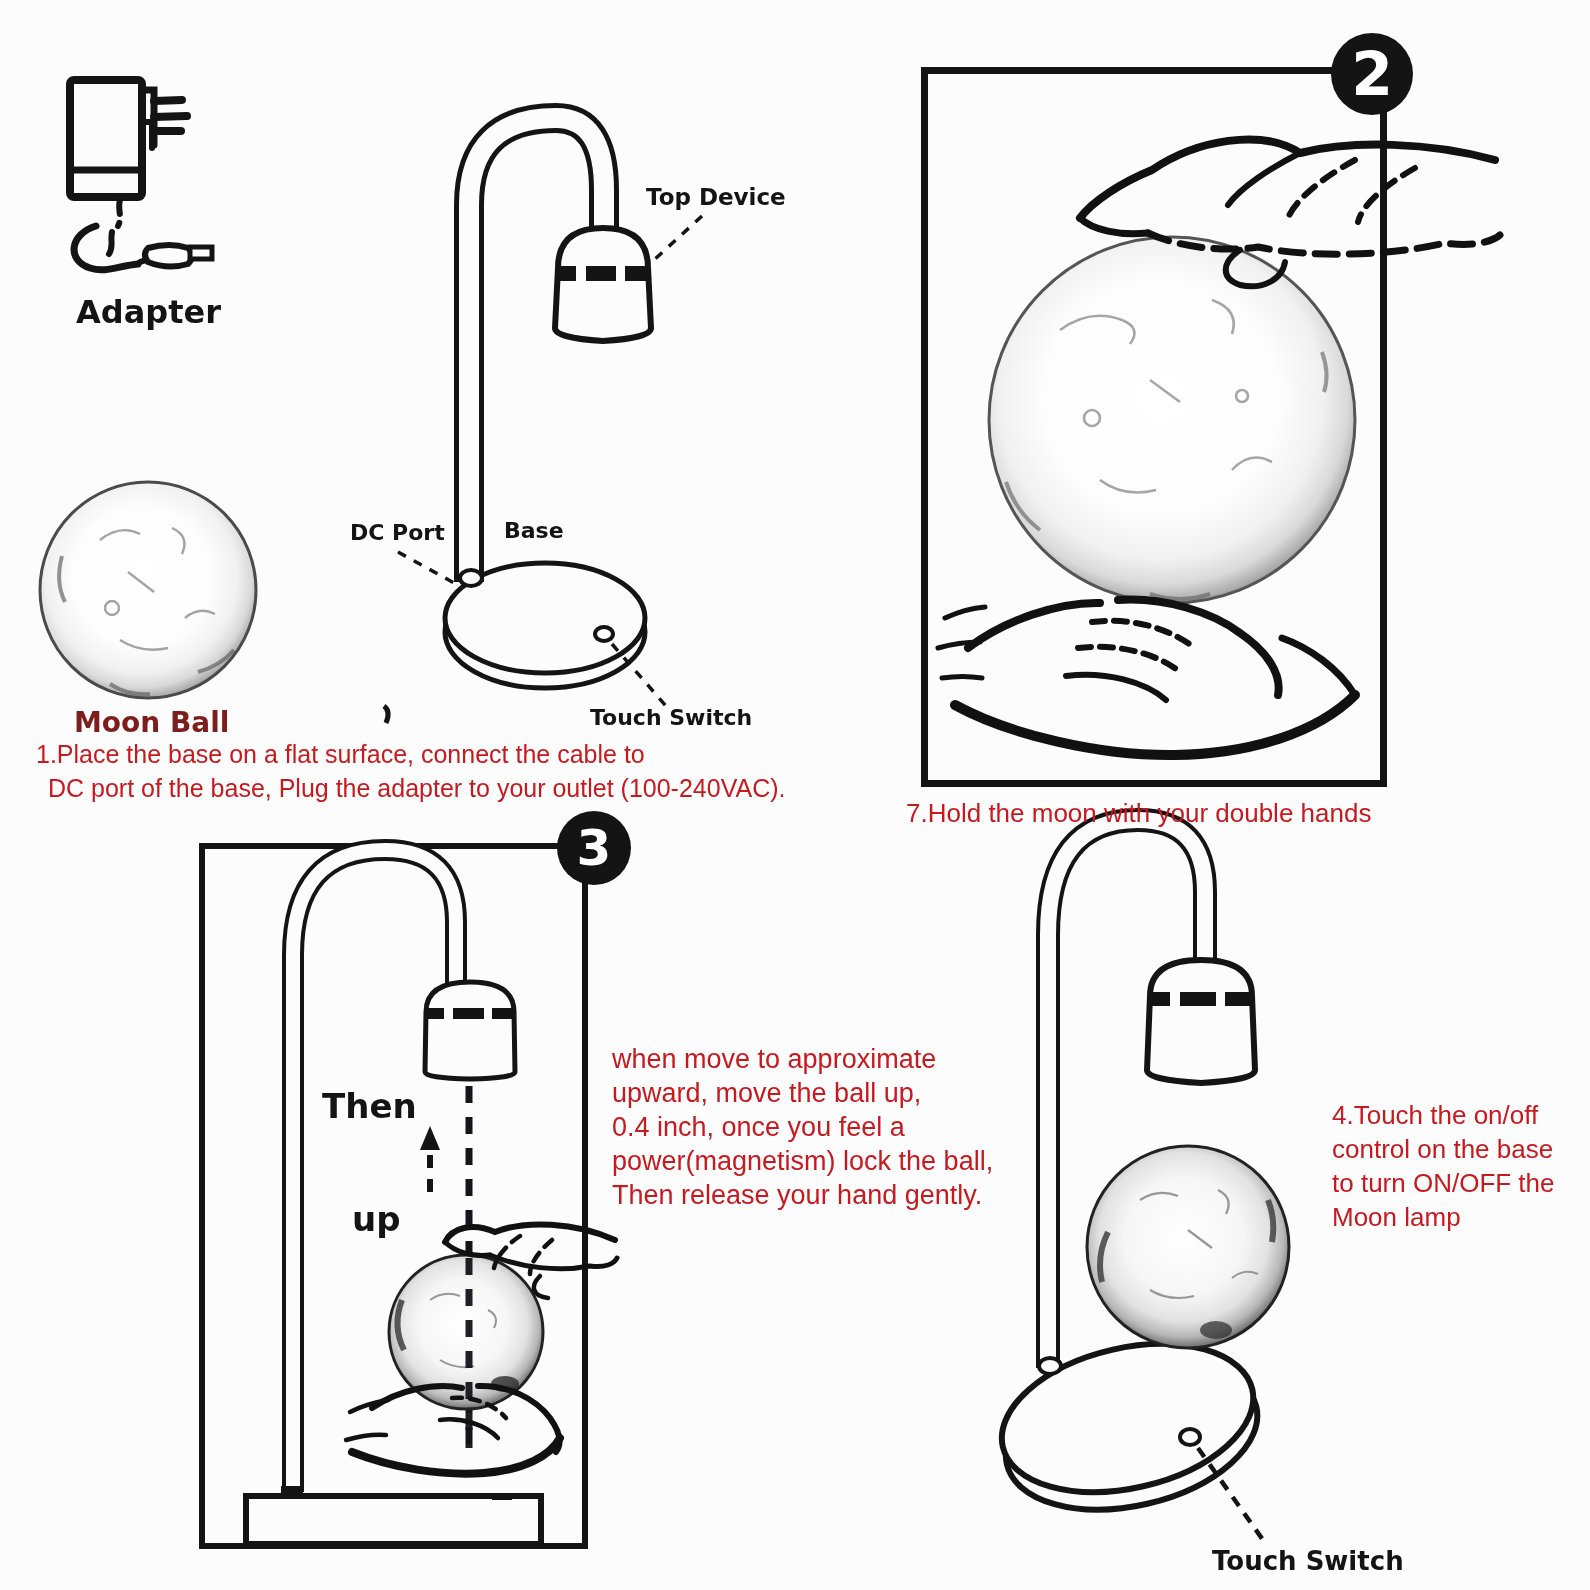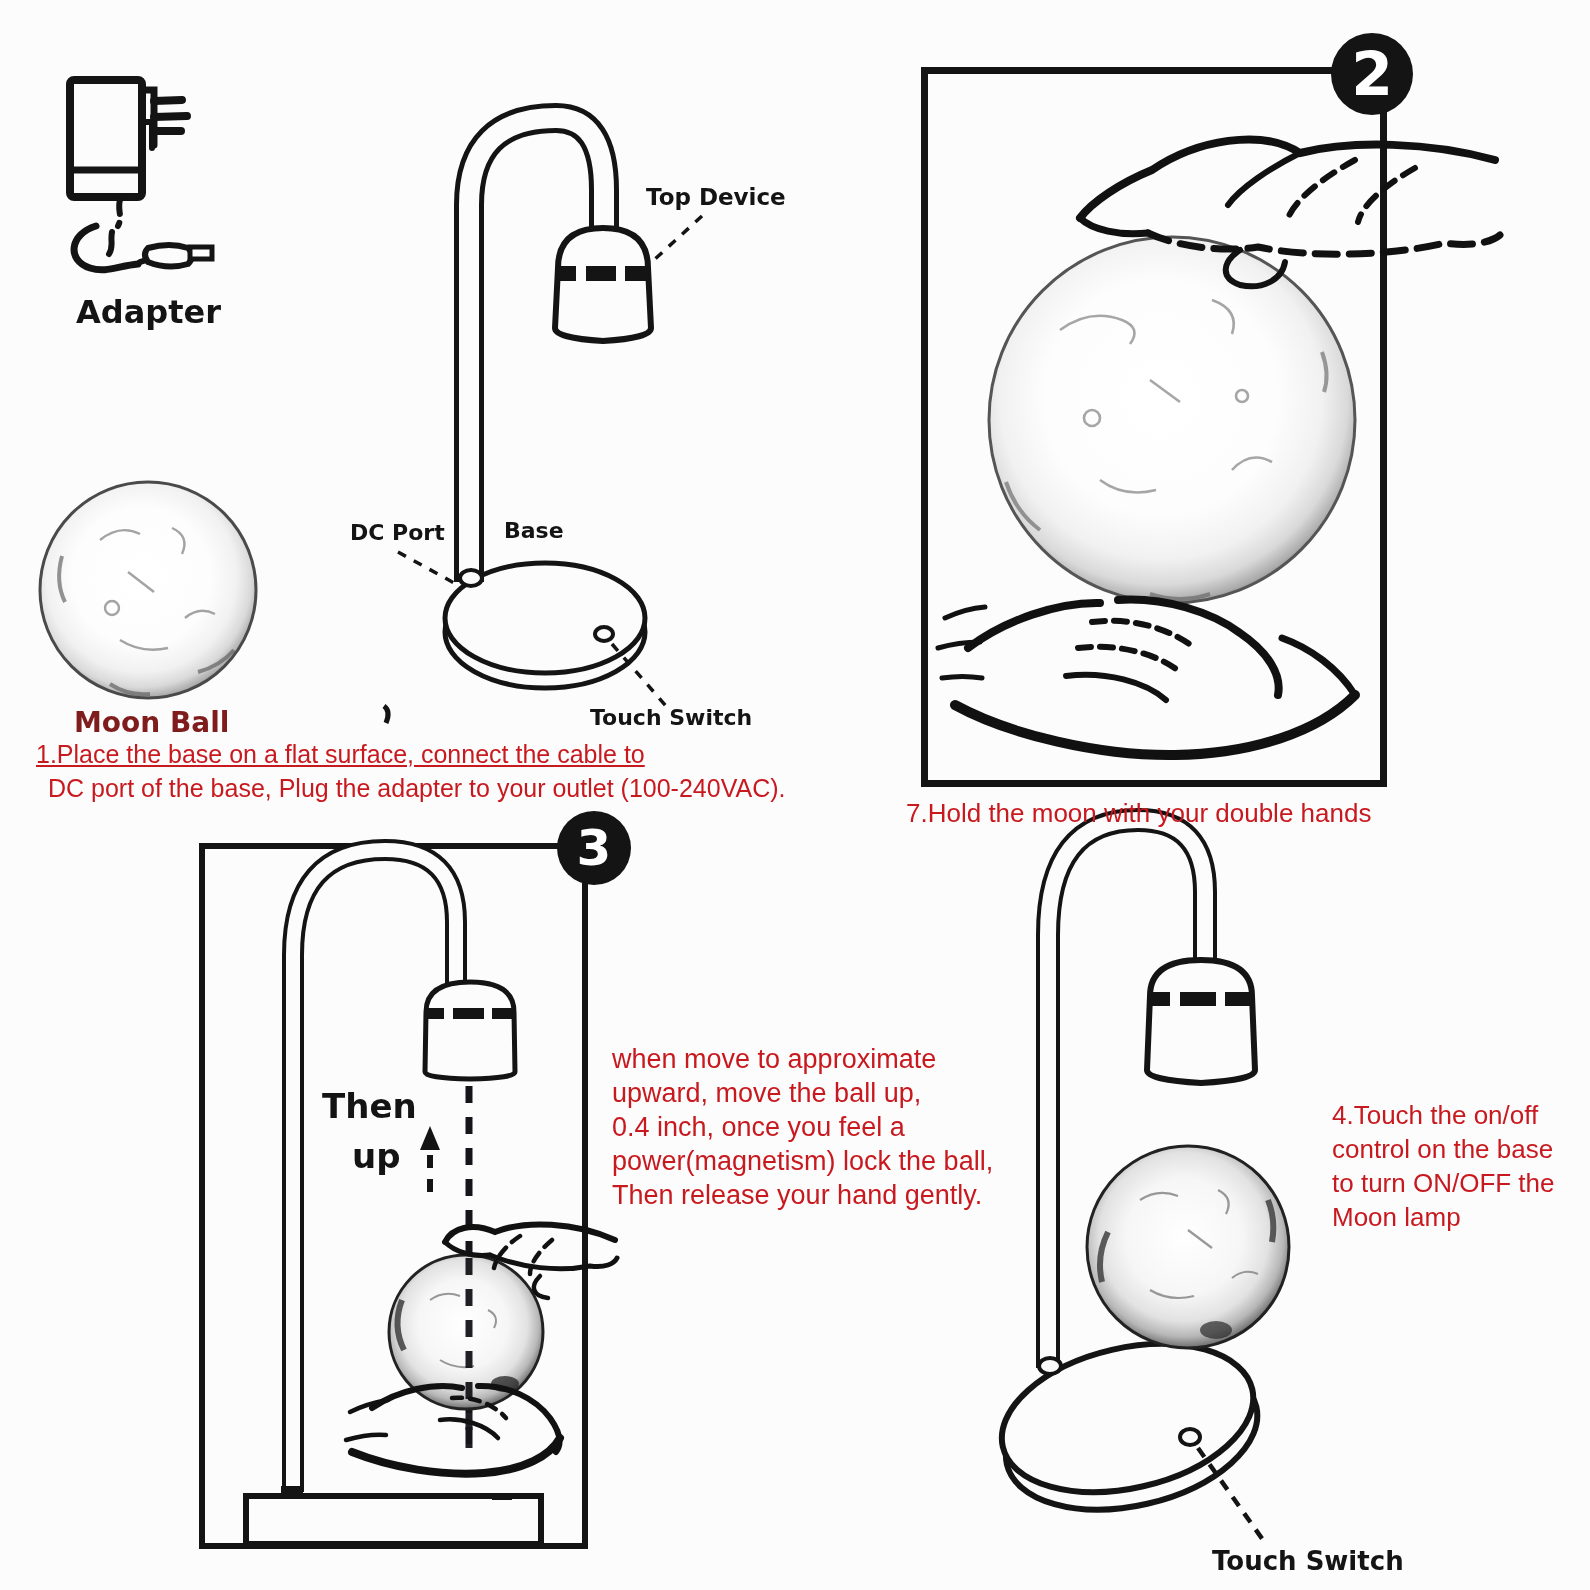--- a/index.html
+++ b/index.html
@@ -251,24 +251,24 @@
   <div class="badge" style="left: 1331px; top: 33px; width: 82px; height: 82px; font-size: 60px; background: rgb(20, 20, 20);">2</div>
   <div class="badge" style="left: 557px; top: 811px; width: 74px; height: 74px; font-size: 50px; background: rgb(20, 20, 20);">3</div>
 
   <div class="label" style="left: 76px; top: 293px; font-size: 32px; color: rgb(20, 20, 20);">Adapter</div>
   <div class="label" style="left: 74px; top: 706px; font-size: 28px; color: #7f1d1d;">Moon Ball</div>
   <div class="label" style="left: 646px; top: 184px; font-size: 23px; color: rgb(20, 20, 20);">Top Device</div>
   <div class="label" style="left: 350px; top: 520px; font-size: 22px; color: rgb(20, 20, 20);">DC Port</div>
   <div class="label" style="left: 504px; top: 518px; font-size: 22px; color: rgb(20, 20, 20);">Base</div>
   <div class="label" style="left: 590px; top: 705px; font-size: 22px; color: rgb(20, 20, 20);">Touch Switch</div>
   <div class="label" style="left: 322px; top: 1086px; font-size: 34px; color: rgb(20, 20, 20);">Then</div>
-  <div class="label" style="left: 352px; top: 1136px; font-size: 34px; color: rgb(20, 20, 20);">up</div>
+  <div class="label" style="left: 352px; top: 1199px; font-size: 34px; color: rgb(20, 20, 20);">up</div>
   <div class="label" style="left: 1212px; top: 1546px; font-size: 26px; color: rgb(20, 20, 20);">Touch Switch</div>
 
-  <div class="red-text" style="left: 36px; top: 740px; font-size: 25px; color: rgb(200, 25, 31); text-decoration: underline;">1.Place the base on a flat surface, connect the cable to</div>
+  <div class="red-text" style="left: 36px; top: 740px; font-size: 25px; color: rgb(200, 25, 31);">1.Place the base on a flat surface, connect the cable to</div>
   <div class="red-text" style="left: 48px; top: 774px; font-size: 25px; color: rgb(200, 25, 31);">DC port of the base, Plug the adapter to your outlet (100-240VAC).</div>
 
   <div class="red-text" style="left: 906px; top: 798px; font-size: 26px; color: rgb(200, 25, 31);">7.Hold the moon with your double hands</div>
 
   <div class="red-text red-block" style="left: 612px; top: 1042px; font-size: 27px; line-height: 34px; color: rgb(200, 25, 31);">
     <div>when move to approximate</div>
     <div>upward, move the ball up,</div>
     <div>0.4 inch, once you feel a</div>
     <div>power(magnetism) lock the ball,</div>
     <div>Then release your hand gently.</div>

